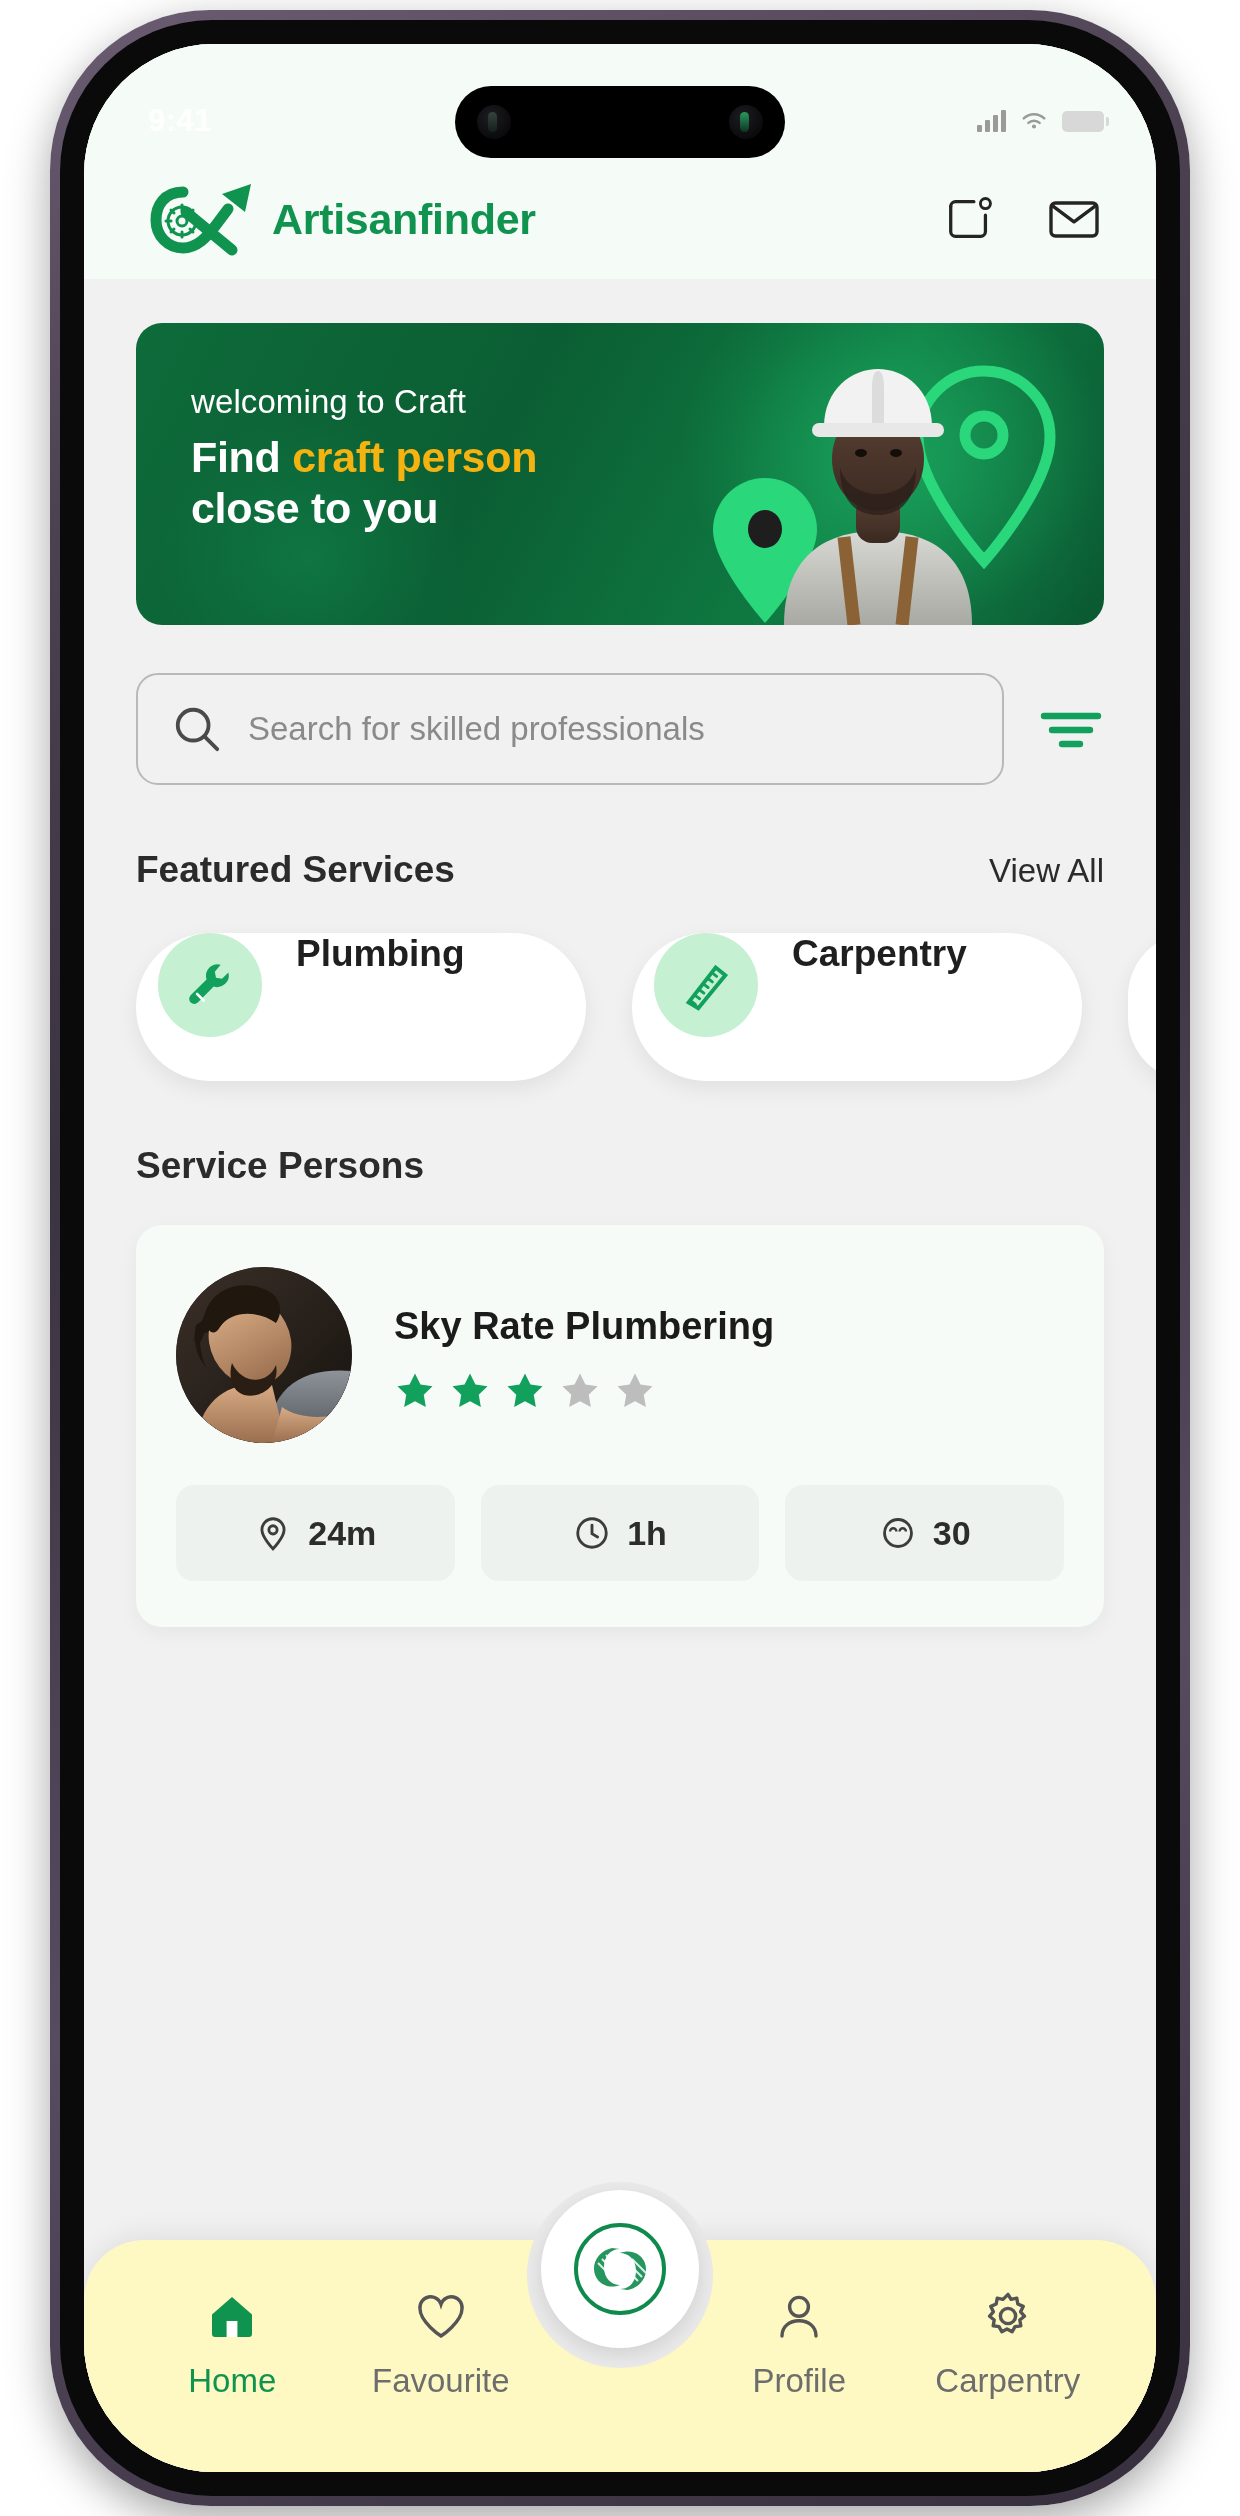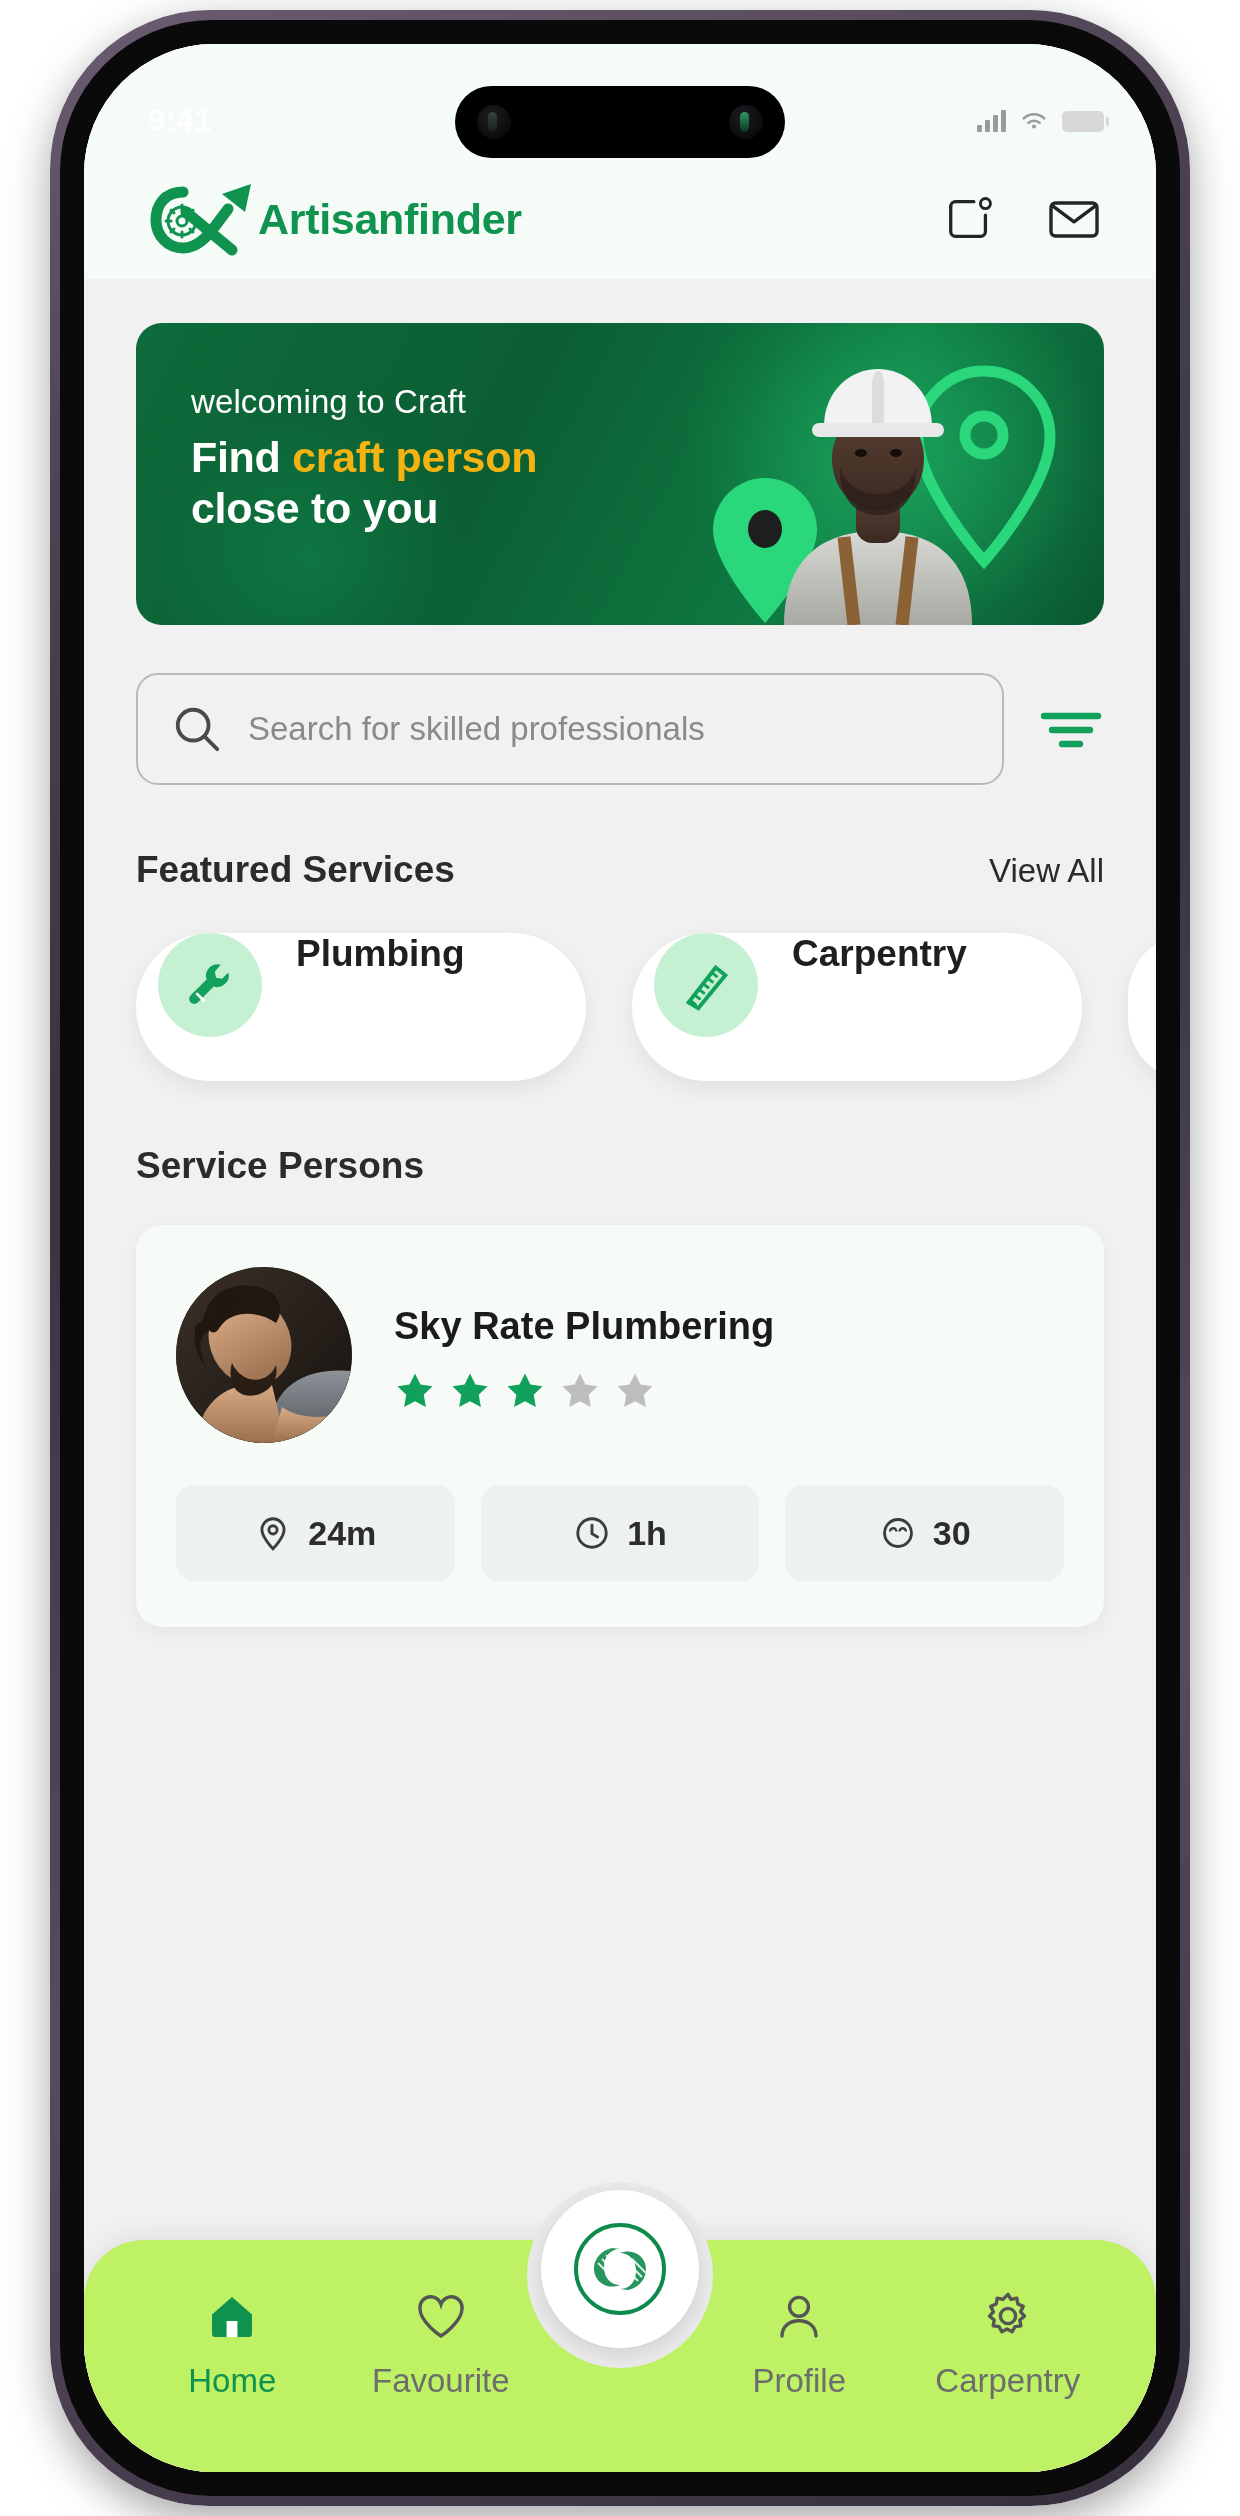--- a/index.html
+++ b/index.html
@@ -113,21 +113,21 @@
   .notch .lens.green::after{
     background: linear-gradient(180deg,#2fae6a,#0c3a24);
   }
 
   .appbar {
     position: absolute; left: 0; right: 0; top: 120px;
     height: 110px;
     display: flex; align-items: center; justify-content: space-between;
     padding: 0 54px 0 66px;
   }
-  .brand { display: flex; align-items: center; }
+  .brand { display: flex; align-items: center; gap: 14px; }
   .brand-name {
     font-size: 43px; font-weight: 700; color: #119350;
     letter-spacing: -.3px;
   }
   .appbar-actions { display: flex; align-items: center; gap: 48px; }
   .icon-btn { width: 56px; height: 56px; display:flex; align-items:center; justify-content:center; }
 
   
   .body-scroll {
     position: absolute; top: 235px; left: 0; right: 0; bottom: 0;
@@ -272,21 +272,21 @@
   }
   .stat-txt { font-size: 34px; font-weight: 600; color: #2c2c2c; }
 
   
   .bottom-wrap {
     position: absolute; left: 0; right: 0; bottom: 0;
     height: 290px; z-index: 40;
   }
   .bottom-bar {
     position: absolute; left: 0; right: 0; bottom: 0; top: 58px;
-    background: #bef264;
+    background: #fef9c3;
     border-radius: 60px 60px 0 0;
     box-shadow: 0 -6px 26px rgba(0,0,0,.07);
     display: flex; align-items: flex-start;
     padding: 48px 44px 0 44px;
   }
   .nav-item {
     flex: 1; display: flex; flex-direction: column;
     align-items: center; gap: 18px;
   }
   .nav-item.spacer { flex: 0 0 150px; }

